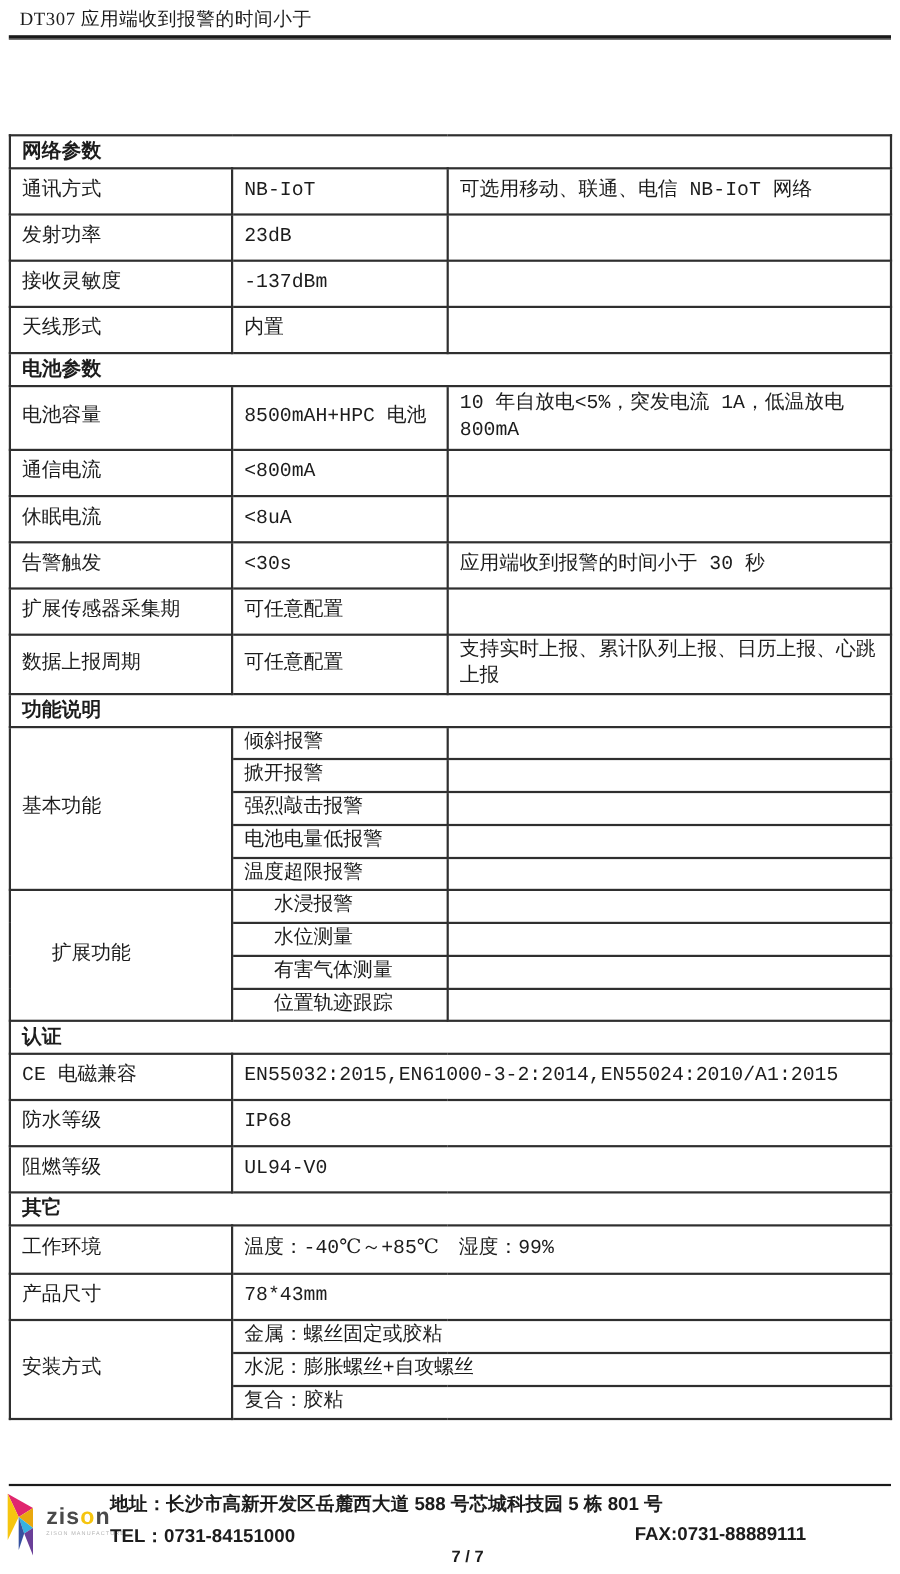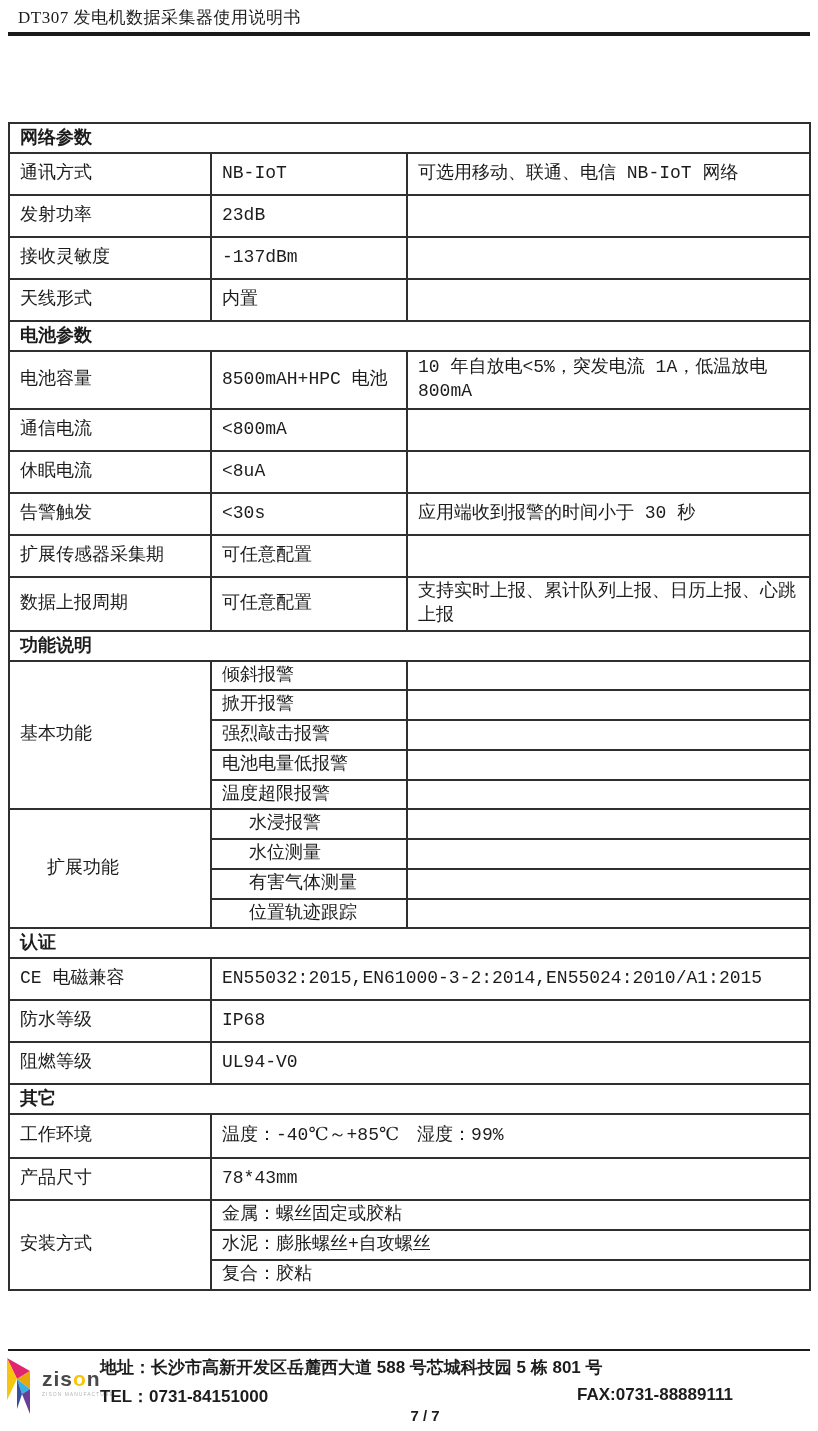--- a/index.html
+++ b/index.html
@@ -90,21 +90,21 @@
   .footer-tel     { position: absolute; top: 1385px; left: 100px; }
   .footer-fax     { position: absolute; top: 1385px; left: 577px; }
   .footer-page    { position: absolute; top: 1407px; left: 16px; width: 818px; text-align: center;
                     font-family: "Liberation Sans", "DejaVu Sans", sans-serif; font-weight: bold; font-size: 15px; }
 </style>
 </head>
 <body>
 
 <div class="page">
 
-  <div class="running-header-title">DT307 发电机数据采集器使用说明书</div>
+  <div class="running-header-title">DT307 应用端收到报警的时间小于</div>
   <div class="header-rule"></div>
 
 
   <table class="spec">
     <colgroup>
       <col style="width:202px">
         <col style="width:196px">
         <col style="width:403px">
     </colgroup>
     <tbody>

